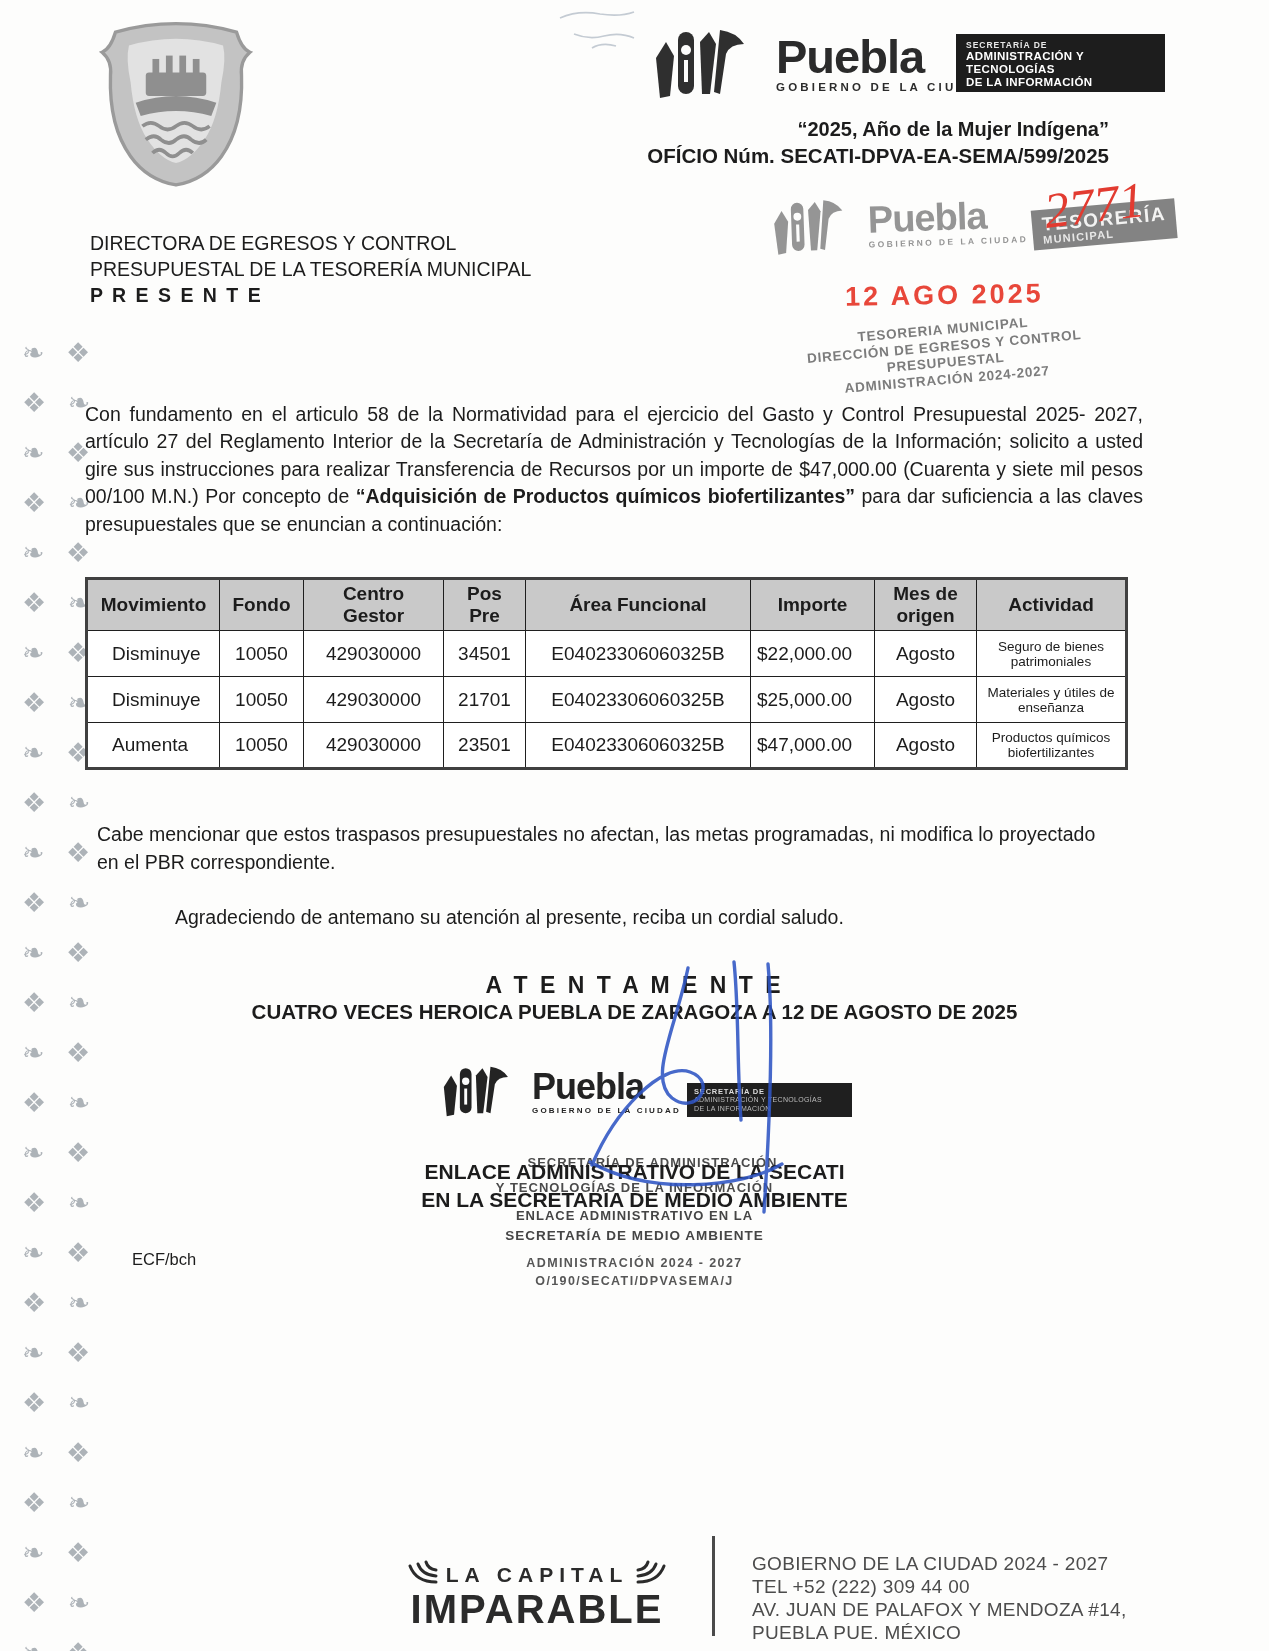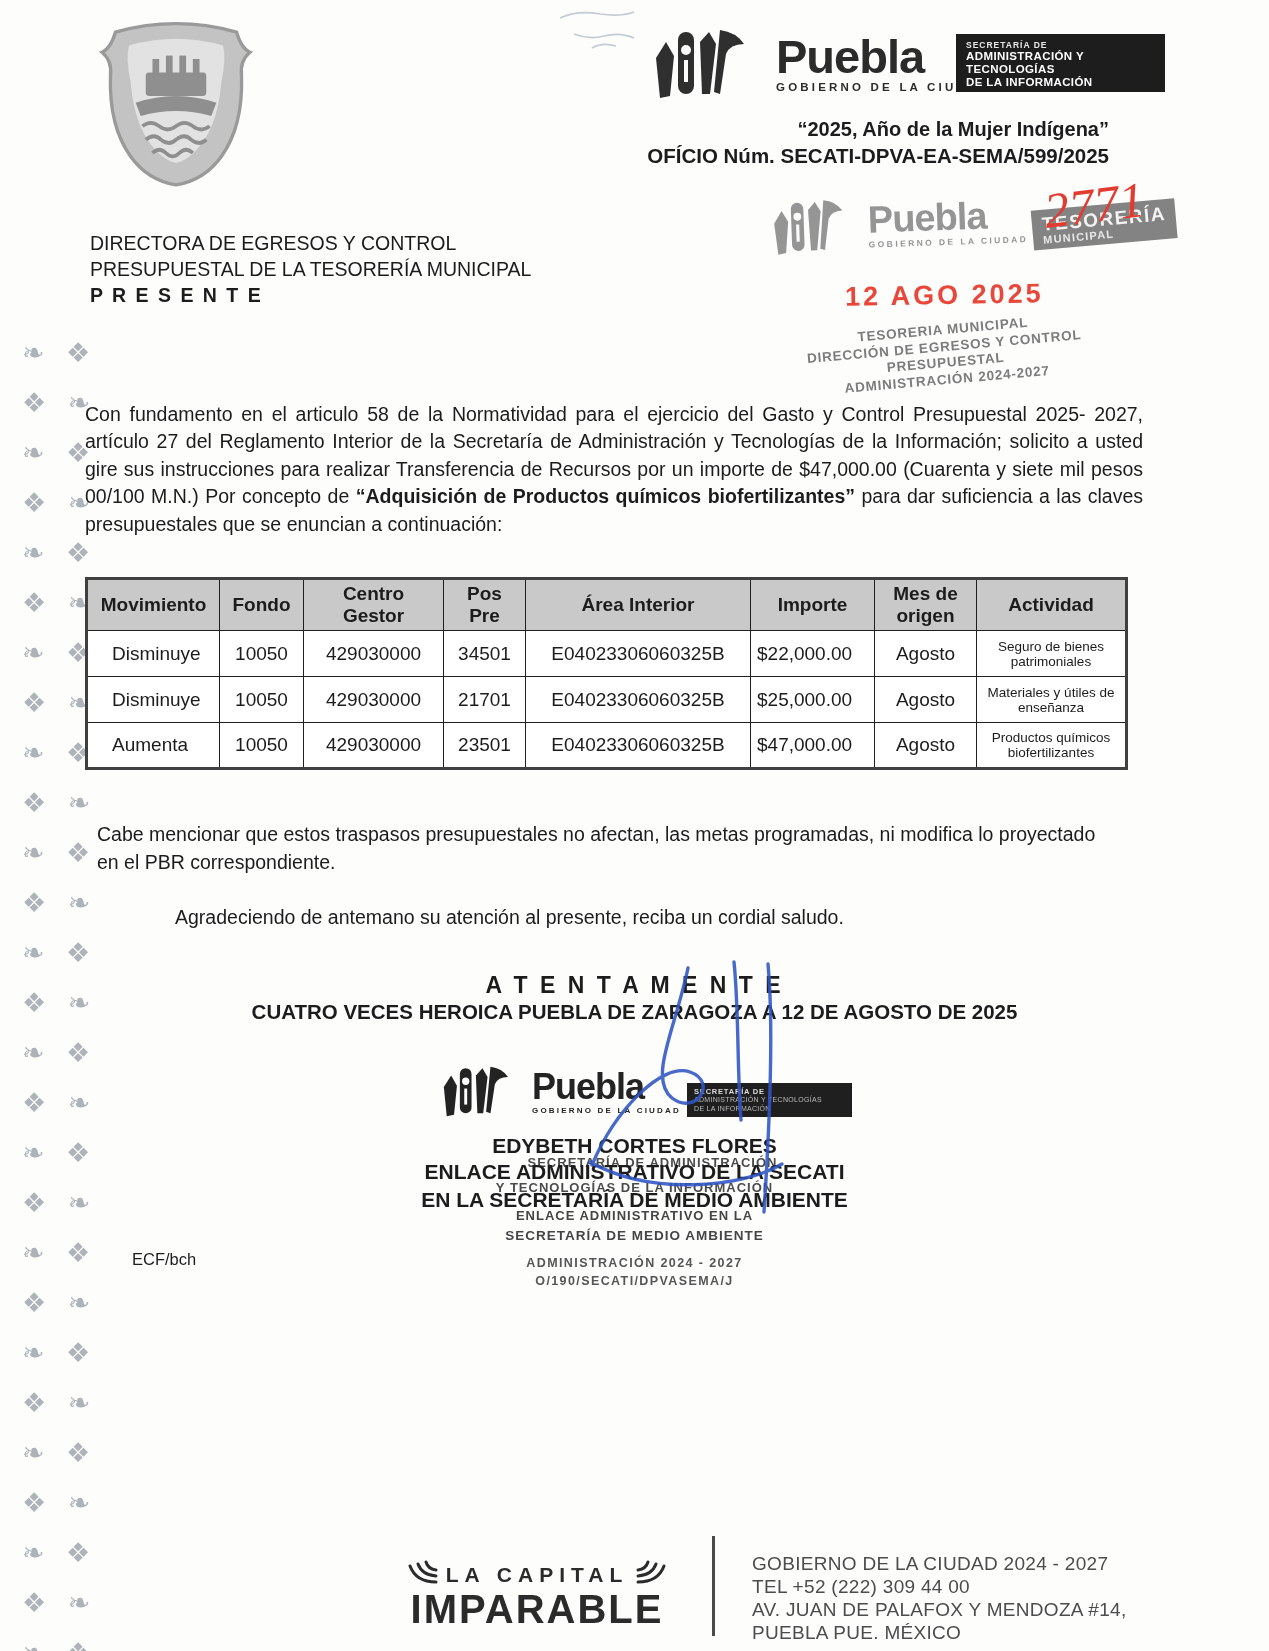--- a/index.html
+++ b/index.html
@@ -287,21 +287,21 @@
         <col style="width:150px">
     </colgroup>
     <thead data-name="budget-table-header">
       <tr>
         <th data-name="col-header-movimiento">Movimiento</th>
         <th data-name="col-header-fondo">Fondo</th>
         <th data-name="col-header-centro-gestor">Centro
 Gestor</th>
         <th data-name="col-header-pos-pre">Pos
 Pre</th>
-        <th data-name="col-header-area-funcional">Área Interior</th>
+        <th data-name="col-header-area-funcional">Área Funcional</th>
         <th data-name="col-header-importe">Importe</th>
         <th data-name="col-header-mes-origen">Mes de
 origen</th>
         <th data-name="col-header-actividad">Actividad</th>
       </tr>
     </thead>
     <tbody>
       <tr data-name="table-row">
         <td class="c-mov" data-name="cell-movimiento">Disminuye</td>
         <td data-name="cell-fondo">10050</td>
@@ -370,21 +370,20 @@
       <svg width="300" height="270" viewBox="0 0 300 270">
         <g stroke="#2f55c4" stroke-width="3.4" fill="none" opacity=".88" stroke-linecap="round">
           <path d="M168 8 C 155 70, 128 118, 152 138 C 176 156, 198 122, 170 112 C 142 102, 95 150, 72 205"></path>
           <path d="M248 4 C 254 70, 250 160, 244 252"></path>
           <path d="M214 2 C 219 50, 217 110, 221 160"></path>
           <path d="M70 202 C 130 236, 222 228, 262 204"></path>
         </g>
       </svg>
     </div>
 
-    <div class="sig-name" data-name="signatory-name">EDYBETH CORTES FLORES</div>
     <div class="sig-role1" data-name="signatory-role-line1">ENLACE ADMINISTRATIVO DE LA SECATI</div>
     <div class="sig-role2" data-name="signatory-role-line2">EN LA SECRETARÍA DE MEDIO AMBIENTE</div>
 
     <div class="sig-stamp-text st1" data-name="signature-stamp-line1">SECRETARÍA DE ADMINISTRACIÓN</div>
     <div class="sig-stamp-text st2" data-name="signature-stamp-line2">Y TECNOLOGÍAS DE LA INFORMACIÓN</div>
     <div class="sig-stamp-text st3" data-name="signature-stamp-line3">ENLACE ADMINISTRATIVO EN LA</div>
     <div class="sig-stamp-text st4" data-name="signature-stamp-line4">SECRETARÍA DE MEDIO AMBIENTE</div>
     <div class="sig-stamp-text st5" data-name="signature-stamp-line5">ADMINISTRACIÓN 2024 - 2027</div>
     <div class="sig-stamp-text st6" data-name="signature-stamp-line6">O/190/SECATI/DPVASEMA/J</div>
   </div>

